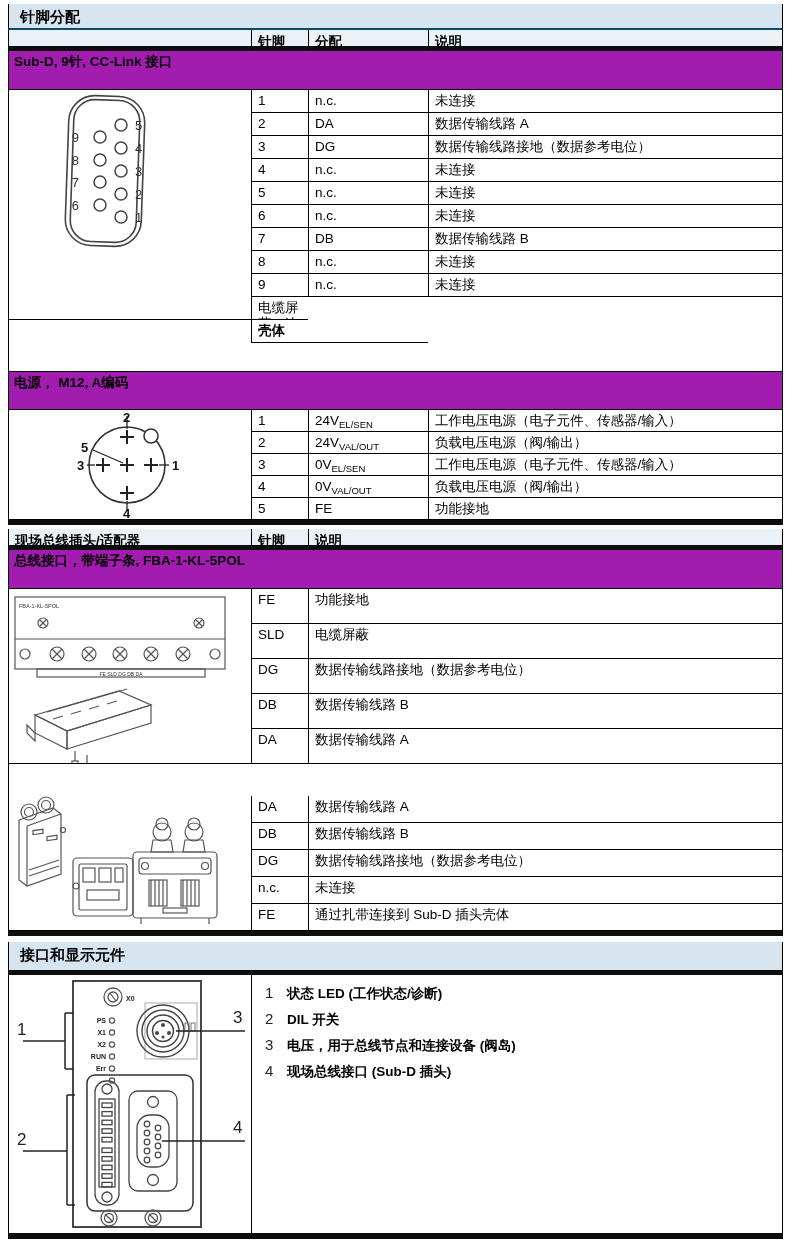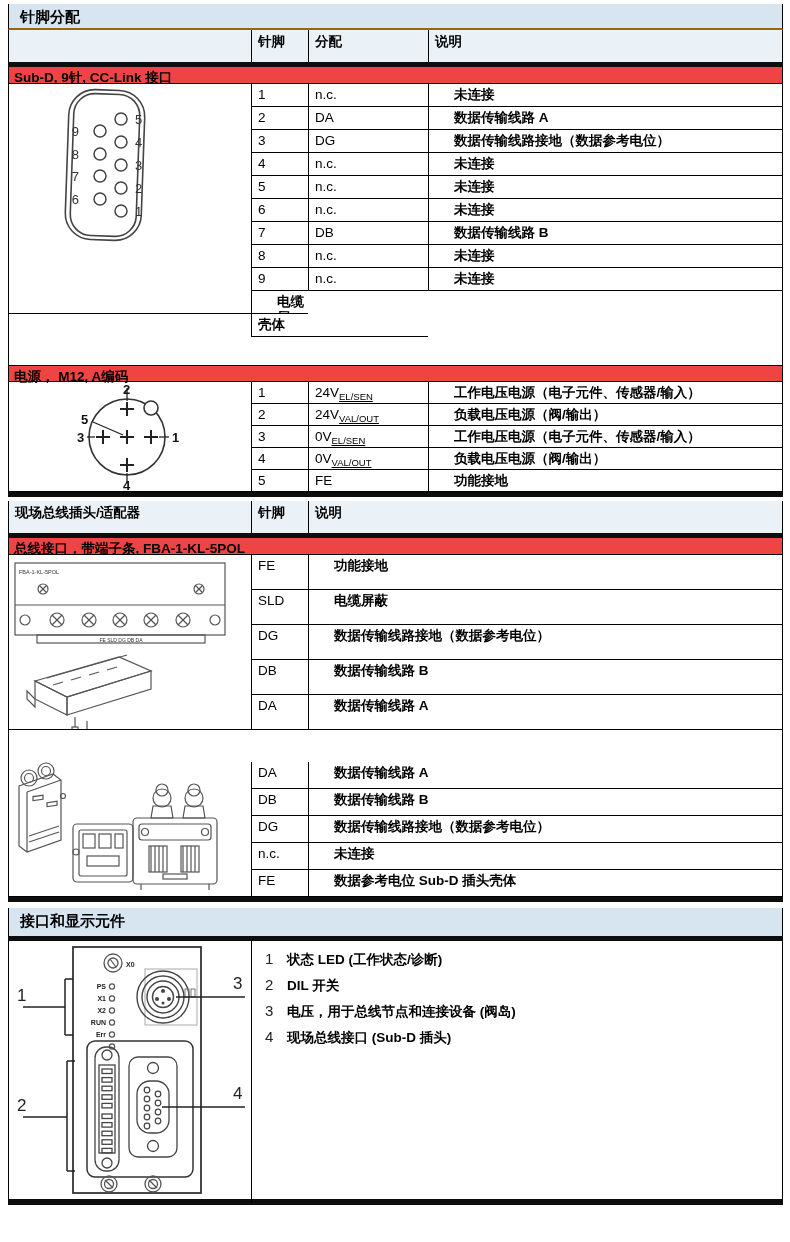--- a/index.html
+++ b/index.html
@@ -5,57 +5,57 @@
   * { box-sizing: border-box; }
   html,body { margin:0; padding:0; background:#fff; }
   .page {
     width:790px; height:1242px; background:#fff; position:relative; overflow:hidden;
     font-family:"Liberation Sans","DejaVu Sans",sans-serif; color:#000;
   }
   .inner { margin-left:8px; width:775px; }
   .gap4 { height:4px; } .gap6 { height:6px; }
   .band {
     background:#d7e5f1; border-left:1px solid #000; border-right:1px solid #000;
-    border-bottom:2px solid #a16207; height:26px; padding:4px 0 0 11px;
+    border-bottom:2px solid #0c4a6e; height:26px; padding:4px 0 0 11px;
     font-weight:700; font-size:15px; line-height:18px;
   }
   .band3 { height:28px; border-bottom:none; }
   .hdr {
-    display:grid; background:#eaf2f8; height:32px;
+    display:grid; background:#eaf2f8; height:16px;
     border-left:1px solid #000; border-right:1px solid #000;
     font-weight:700; font-size:13.5px;
   }
   .hdr4 { grid-template-columns:242px 57px 120px 1fr; }
   .hdr2 { grid-template-columns:242px 57px 1fr; }
   .hdr .hc { border-left:1px solid #000; padding:4px 0 0 6px; line-height:16px; }
   .hdr .hc.first { border-left:none; }
   .thick { height:5px; background:#0d0d0d; }
   .thick.t6 { height:6px; }
   .box { border-left:1px solid #000; border-right:1px solid #000; }
   .subband {
-    background:#ef4444; height:17px; padding:3px 0 0 5px;
+    background:#a21caf; height:39px; padding:3px 0 0 5px;
     border-bottom:1px solid #000; font-weight:700; font-size:13.5px; line-height:16px;
   }
   .subband.bt { border-top:1px solid #000; }
   .spacer { }
   .s28 { height:28px; } .s32 { height:32px; }
   .t { display:grid; font-size:13.5px; }
   .t4 { grid-template-columns:242px 57px 120px 1fr; }
   .t2 { grid-template-columns:242px 57px 1fr; }
   .t-subd { grid-auto-rows:23px; }
   .t-m12 { grid-auto-rows:22px; }
   .t-fba { grid-auto-rows:35px; }
   .t-fbs { grid-auto-rows:27px; }
   .cell { border-left:1px solid #000; border-bottom:1px solid #000; padding:3px 0 0 6px; line-height:16px; overflow:hidden; }
-  .cell.desc { font-weight:700; padding-left:25px; }
+  .cell.desc { font-weight:400; padding-left:6px; }
   .cell.pin, .cell.asg { font-weight:400; }
   .cell.zh { font-weight:600; }
   .imgcell { grid-column:1; border-bottom:1px solid #000; overflow:hidden; }
   .wide2 { grid-column:2 / span 2; }
-  sub.vs { font-size:9.5px; vertical-align:baseline; position:relative; top:3px; letter-spacing:0;text-decoration:underline; }
+  sub.vs { font-size:9.5px; vertical-align:baseline; position:relative; top:3px; letter-spacing:0; }
   .content3 { display:grid; grid-template-columns:242px 1fr; height:258px; }
   .legend { border-left:1px solid #000; padding:9px 0 0 13px; }
   .litem { display:flex; margin-bottom:8px; align-items:baseline; }
   .lnum { width:22px; font-size:15px; color:#222; flex:0 0 22px; }
   .ltext { font-size:13.5px; font-weight:600; line-height:17px; }
   svg text { font-family:"Liberation Sans","DejaVu Sans",sans-serif; }
 </style>
 </head>
 <body>
 
@@ -319,21 +319,21 @@
         </div>
         <div class="cell pin">DA</div>
         <div class="cell desc">数据传输线路 A</div>
         <div class="cell pin">DB</div>
         <div class="cell desc">数据传输线路 B</div>
         <div class="cell pin">DG</div>
         <div class="cell desc">数据传输线路接地（数据参考电位）</div>
         <div class="cell pin">n.c.</div>
         <div class="cell desc">未连接</div>
         <div class="cell pin">FE</div>
-        <div class="cell desc">数据参考电位 Sub-D 插头壳体</div>
+        <div class="cell desc">通过扎带连接到 Sub-D 插头壳体</div>
       </div>
     </div>
     <div class="thick"></div>
 
     <div class="gap6"></div>
 
     <div class="band band3">接口和显示元件</div>
     <div class="thick"></div>
     <div class="content3 box">
       <div>

